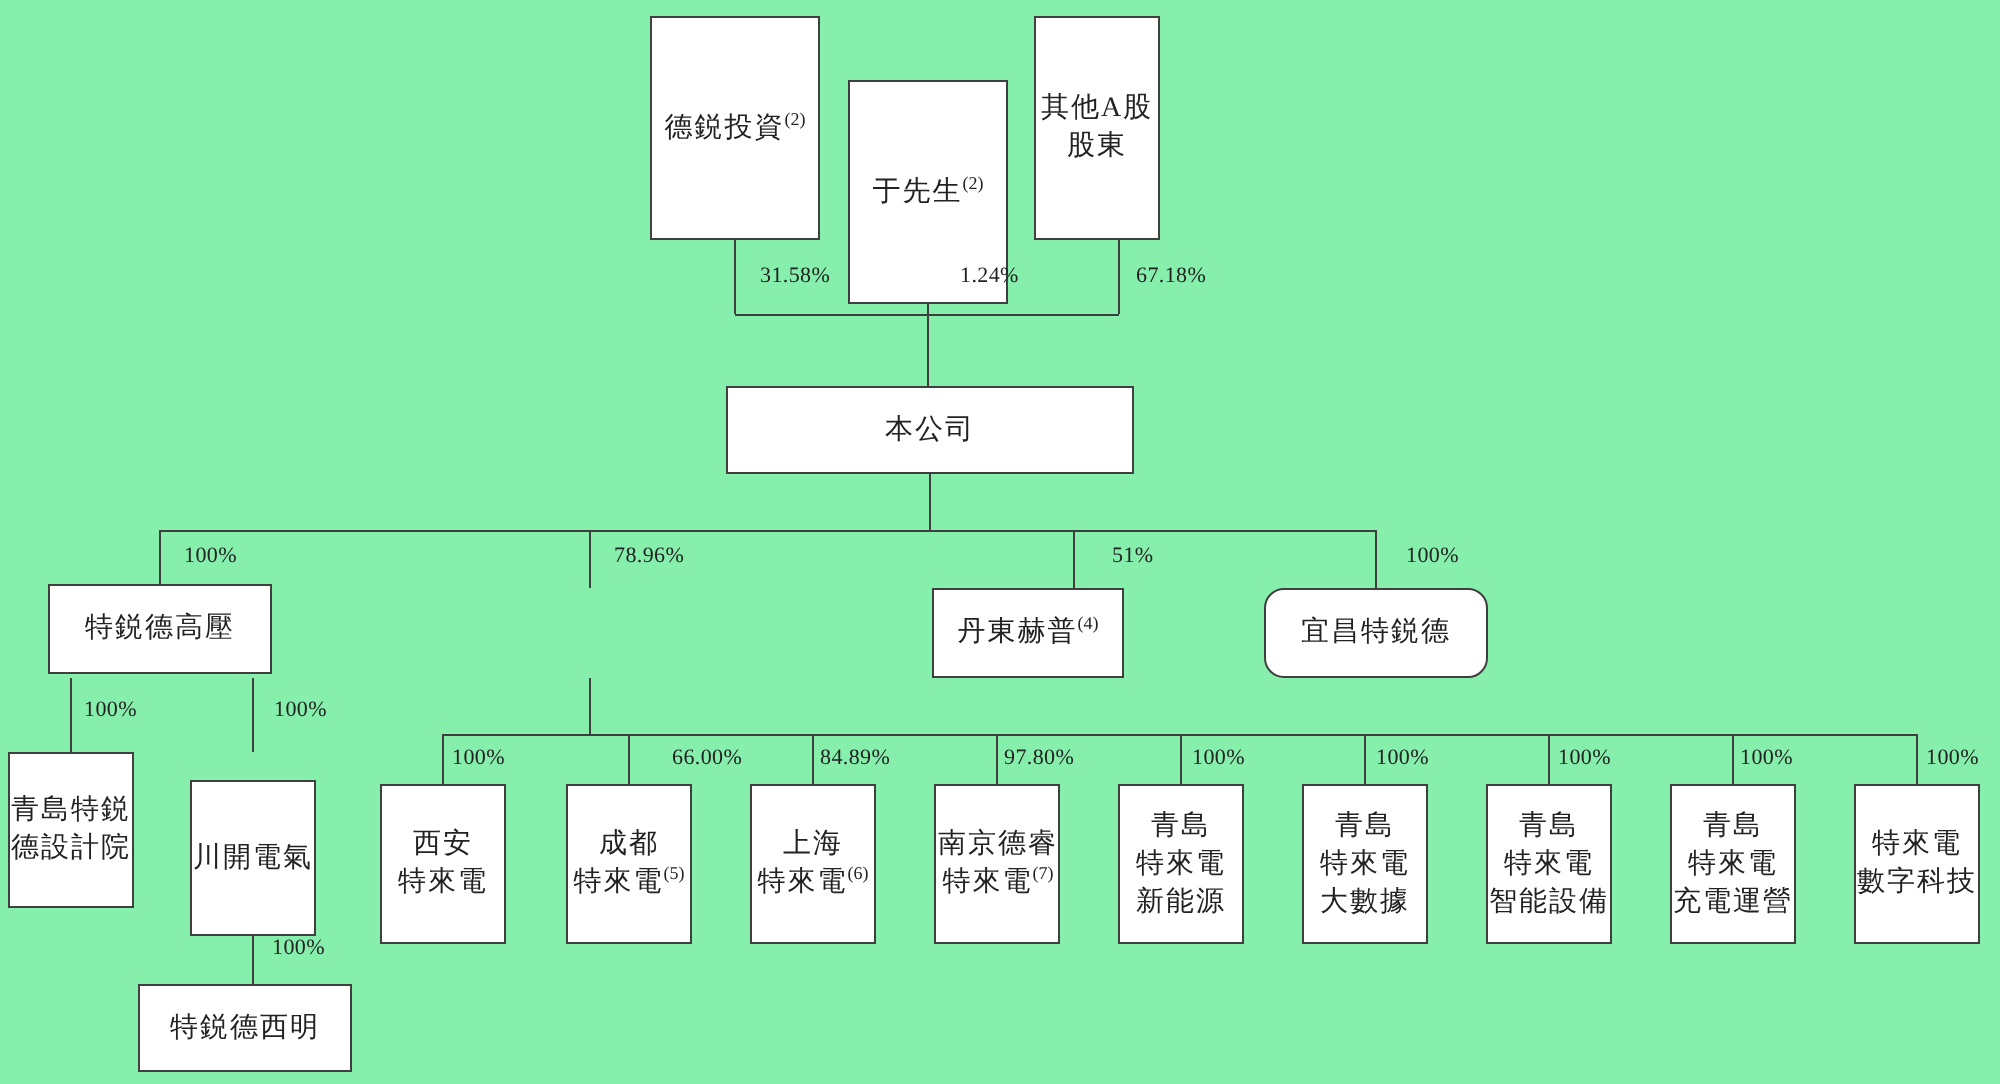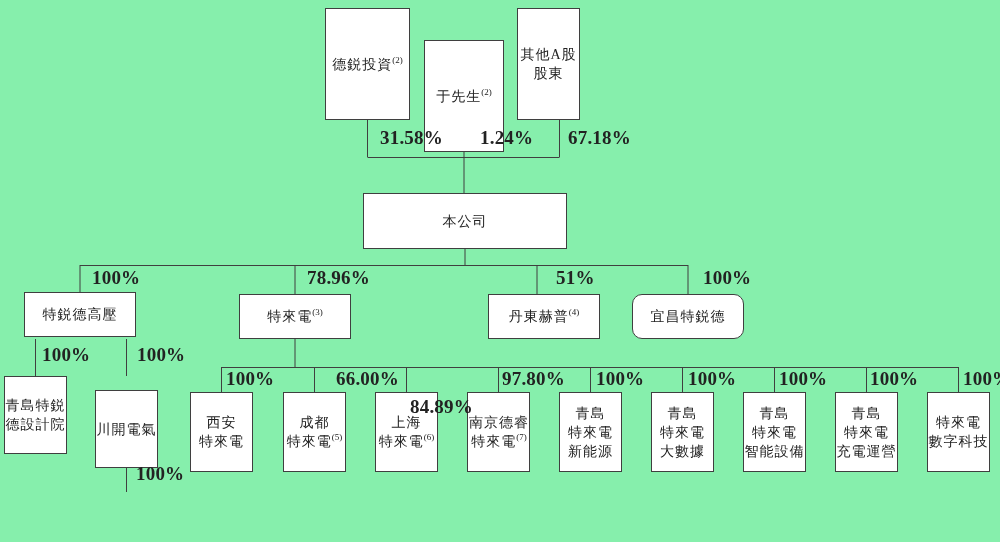--- a/index.html
+++ b/index.html
@@ -36,34 +36,33 @@
   }
   .lbl { white-space: pre-line; }
   .sup {
     font-size: 9px;
     line-height: 0;
     vertical-align: super;
     letter-spacing: 0;
   }
   .pct {
     position: absolute;
-    font-size: 19px;
+    font-size: 11px;
     line-height: 14px;
     letter-spacing: 0.2px;
     white-space: nowrap;
-    font-weight: bold;
   }
   
   .n-derui    { left:325px; top:8px;   width:85px;  height:112px; }
   .n-yu       { left:424px; top:8px;   width:80px;  height:112px;margin-top:32px; }
   .n-other    { left:517px; top:8px;   width:63px;  height:112px; }
-  .n-company  { left:363px; top:193px; width:204px; height:56px;  }
+  .n-company  { left:363px; top:193px; width:204px; height:44px;  }
   .n-hv       { left:24px;  top:292px; width:112px; height:45px;  }
   .n-teld     { left:239px; top:294px; width:112px; height:45px;  }
-  .n-dandong  { left:488px; top:294px; width:112px; height:45px;  }
+  .n-dandong  { left:466px; top:294px; width:96px; height:45px;  }
   .n-yichang  { left:632px; top:294px; width:112px; height:45px;border-radius:10px;  }
   .n-design   { left:4px;   top:376px; width:63px;  height:78px;  }
   .n-chuankai { left:95px;  top:376px; width:63px;  height:78px;margin-top:14px;  }
   .n-ximing   { left:69px;  top:492px; width:107px; height:44px;  }
   .row3       { top:392px;  width:63px; height:80px; }
   .n-xian      { left:190px; }
   .n-chengdu   { left:283px; }
   .n-shanghai  { left:375px; }
   .n-nanjing   { left:467px;justify-content:flex-end; }
   .n-newenergy { left:559px; }
@@ -77,21 +76,21 @@
   .p-other    { left:568px; top:131px; }
   .p-hv       { left:92px;  top:271px; }
   .p-teld     { left:307px; top:271px; }
   .p-dandong  { left:556px; top:271px; }
   .p-yichang  { left:703px; top:271px; }
   .p-design   { left:42px;  top:348px; }
   .p-chuankai { left:137px; top:348px; }
   .p-ximing   { left:136px; top:467px; }
   .p-xian      { left:226px; top:372px; }
   .p-chengdu   { left:336px; top:372px; }
-  .p-shanghai  { left:410px; top:372px;margin-top:28px; }
+  .p-shanghai  { left:410px; top:372px; }
   .p-nanjing   { left:502px; top:372px; }
   .p-newenergy { left:596px; top:372px; }
   .p-bigdata   { left:688px; top:372px; }
   .p-smart     { left:779px; top:372px; }
   .p-charging  { left:870px; top:372px; }
   .p-digital   { left:963px; top:372px; }
 </style>
 </head>
 <body>
 
@@ -115,36 +114,36 @@
     <div><span class="lbl">其他A股股東</span></div>
   </div>
 
   <div class="node n-company">
     <div><span class="lbl">本公司</span></div>
   </div>
 
   <div class="node n-hv">
     <div><span class="lbl">特鋭德高壓</span></div>
   </div>
-  <div class="node n-teld">
-    <div><span class="lbl">特來電</span><sup class="sup">(3)</sup></div>
-  </div>
   <div class="node n-dandong">
     <div><span class="lbl">丹東赫普</span><sup class="sup">(4)</sup></div>
   </div>
   <div class="node n-yichang">
     <div><span class="lbl">宜昌特鋭德</span></div>
   </div>
 
   <div class="node n-design">
     <div><span class="lbl">青島特鋭
 德設計院</span></div>
   </div>
   <div class="node n-chuankai">
     <div><span class="lbl">川開電氣</span></div>
+  </div>
+  <div class="node n-ximing">
+    <div><span class="lbl">特鋭德西明</span></div>
   </div>
 
   <div class="node row3 n-xian">
     <div><span class="lbl">西安
 特來電</span></div>
   </div>
   <div class="node row3 n-chengdu">
     <div><span class="lbl">成都
 特來電</span><sup class="sup">(5)</sup></div>
   </div>

